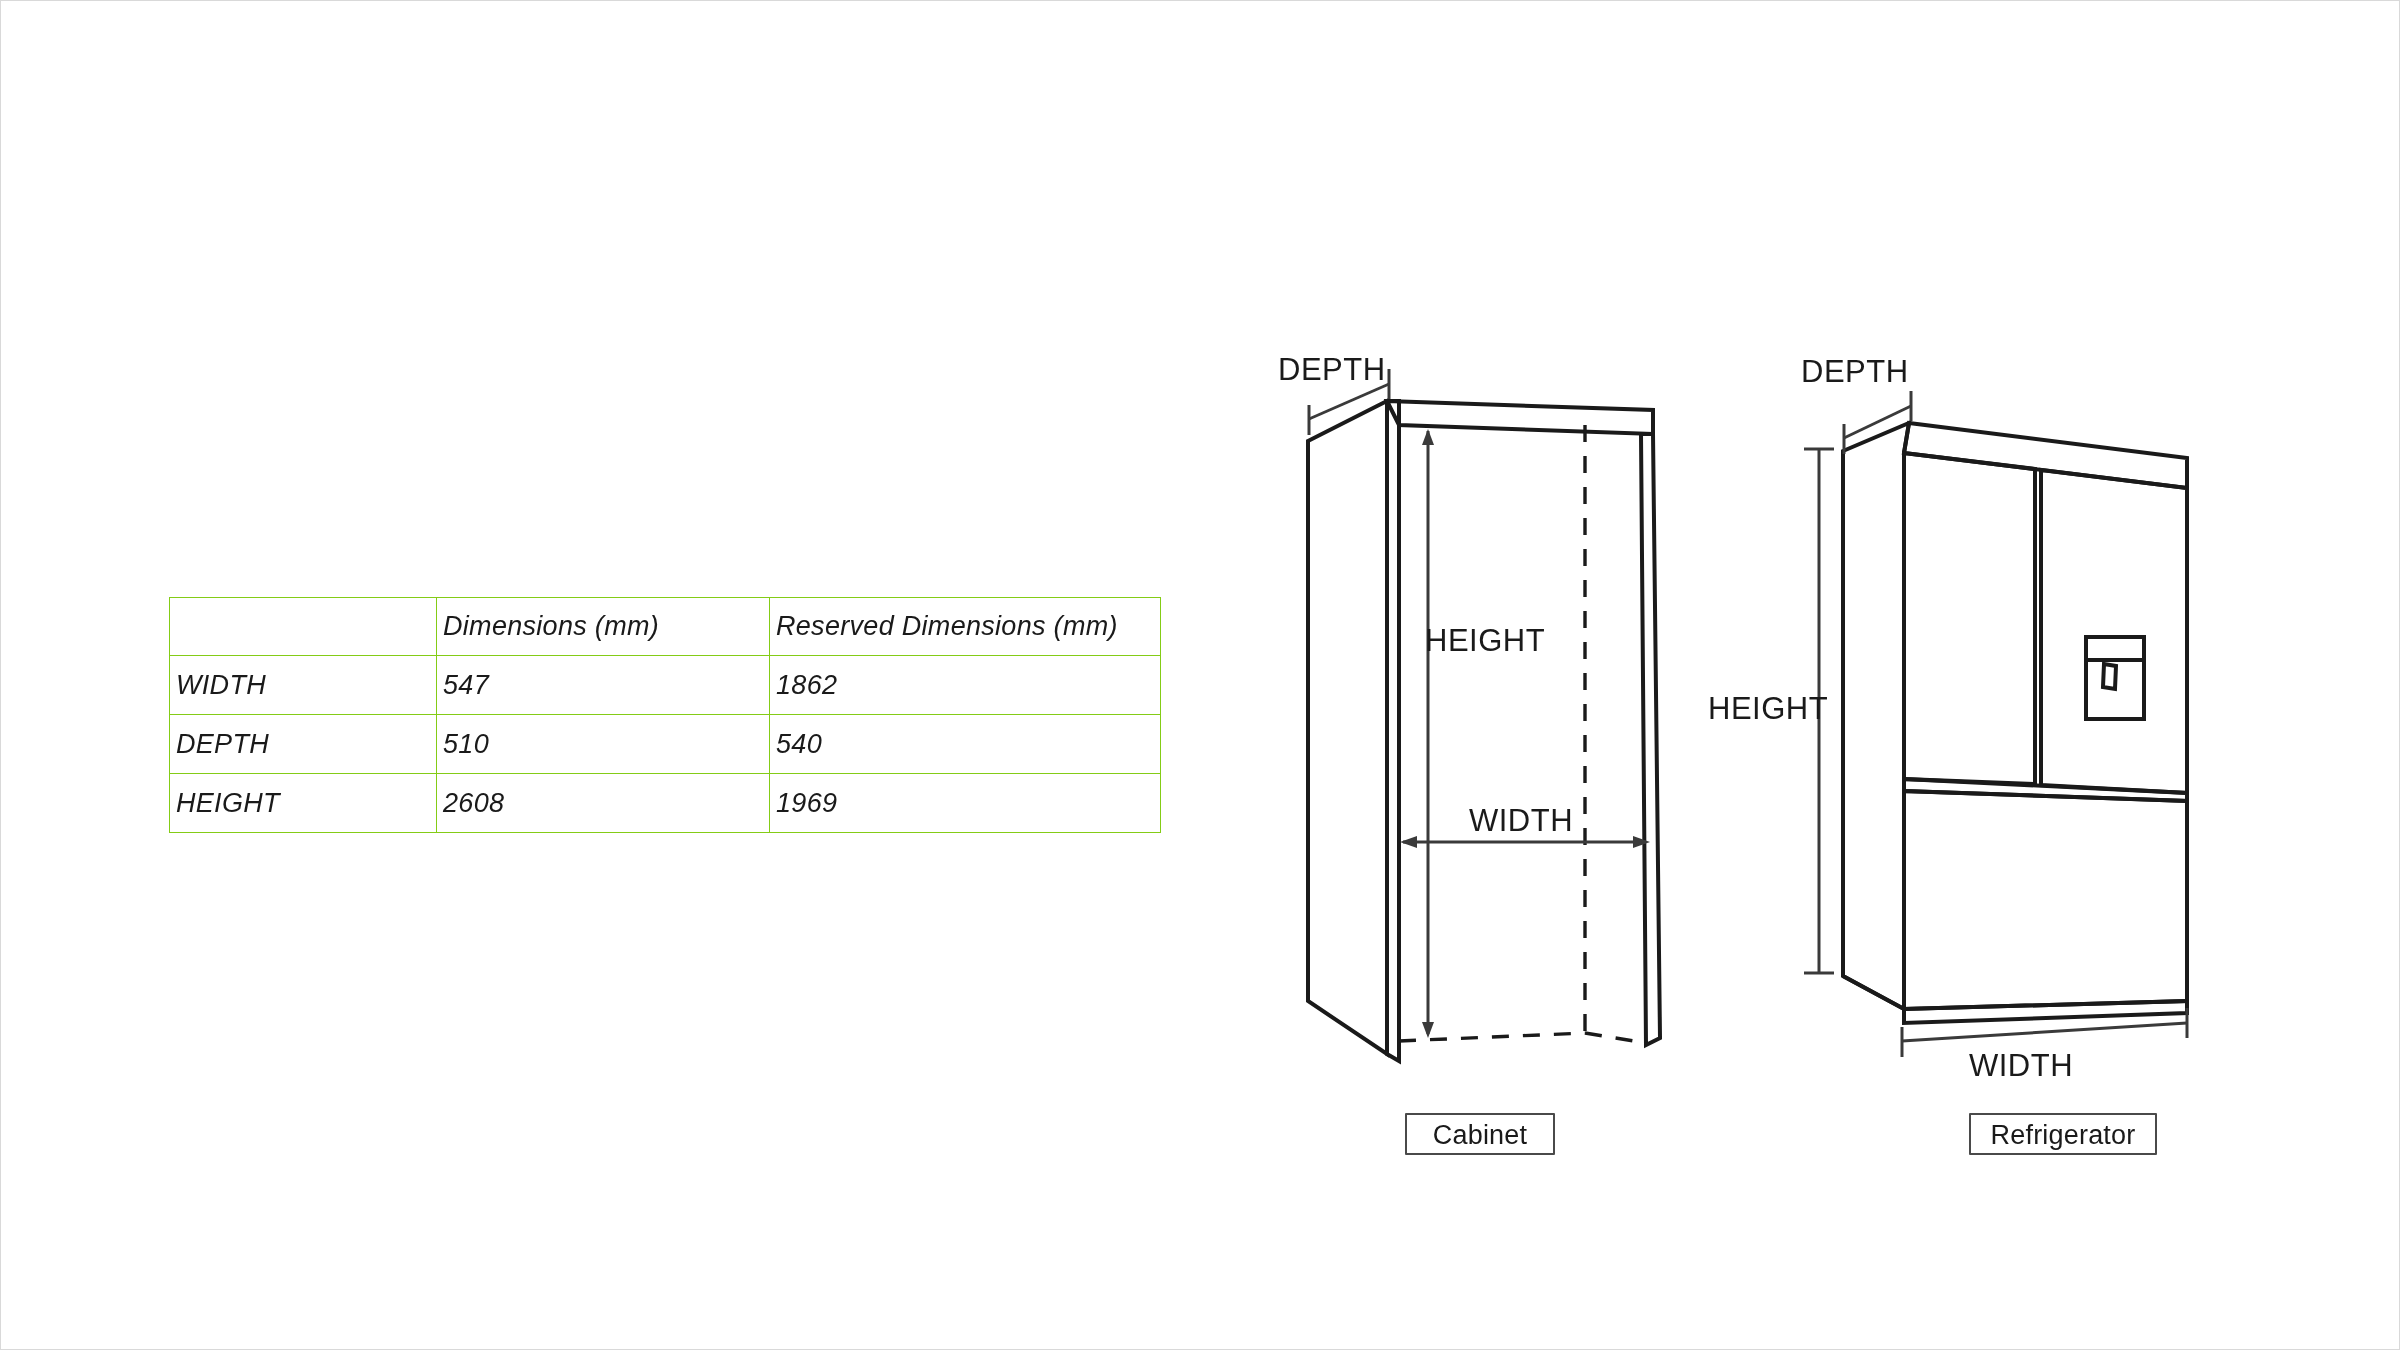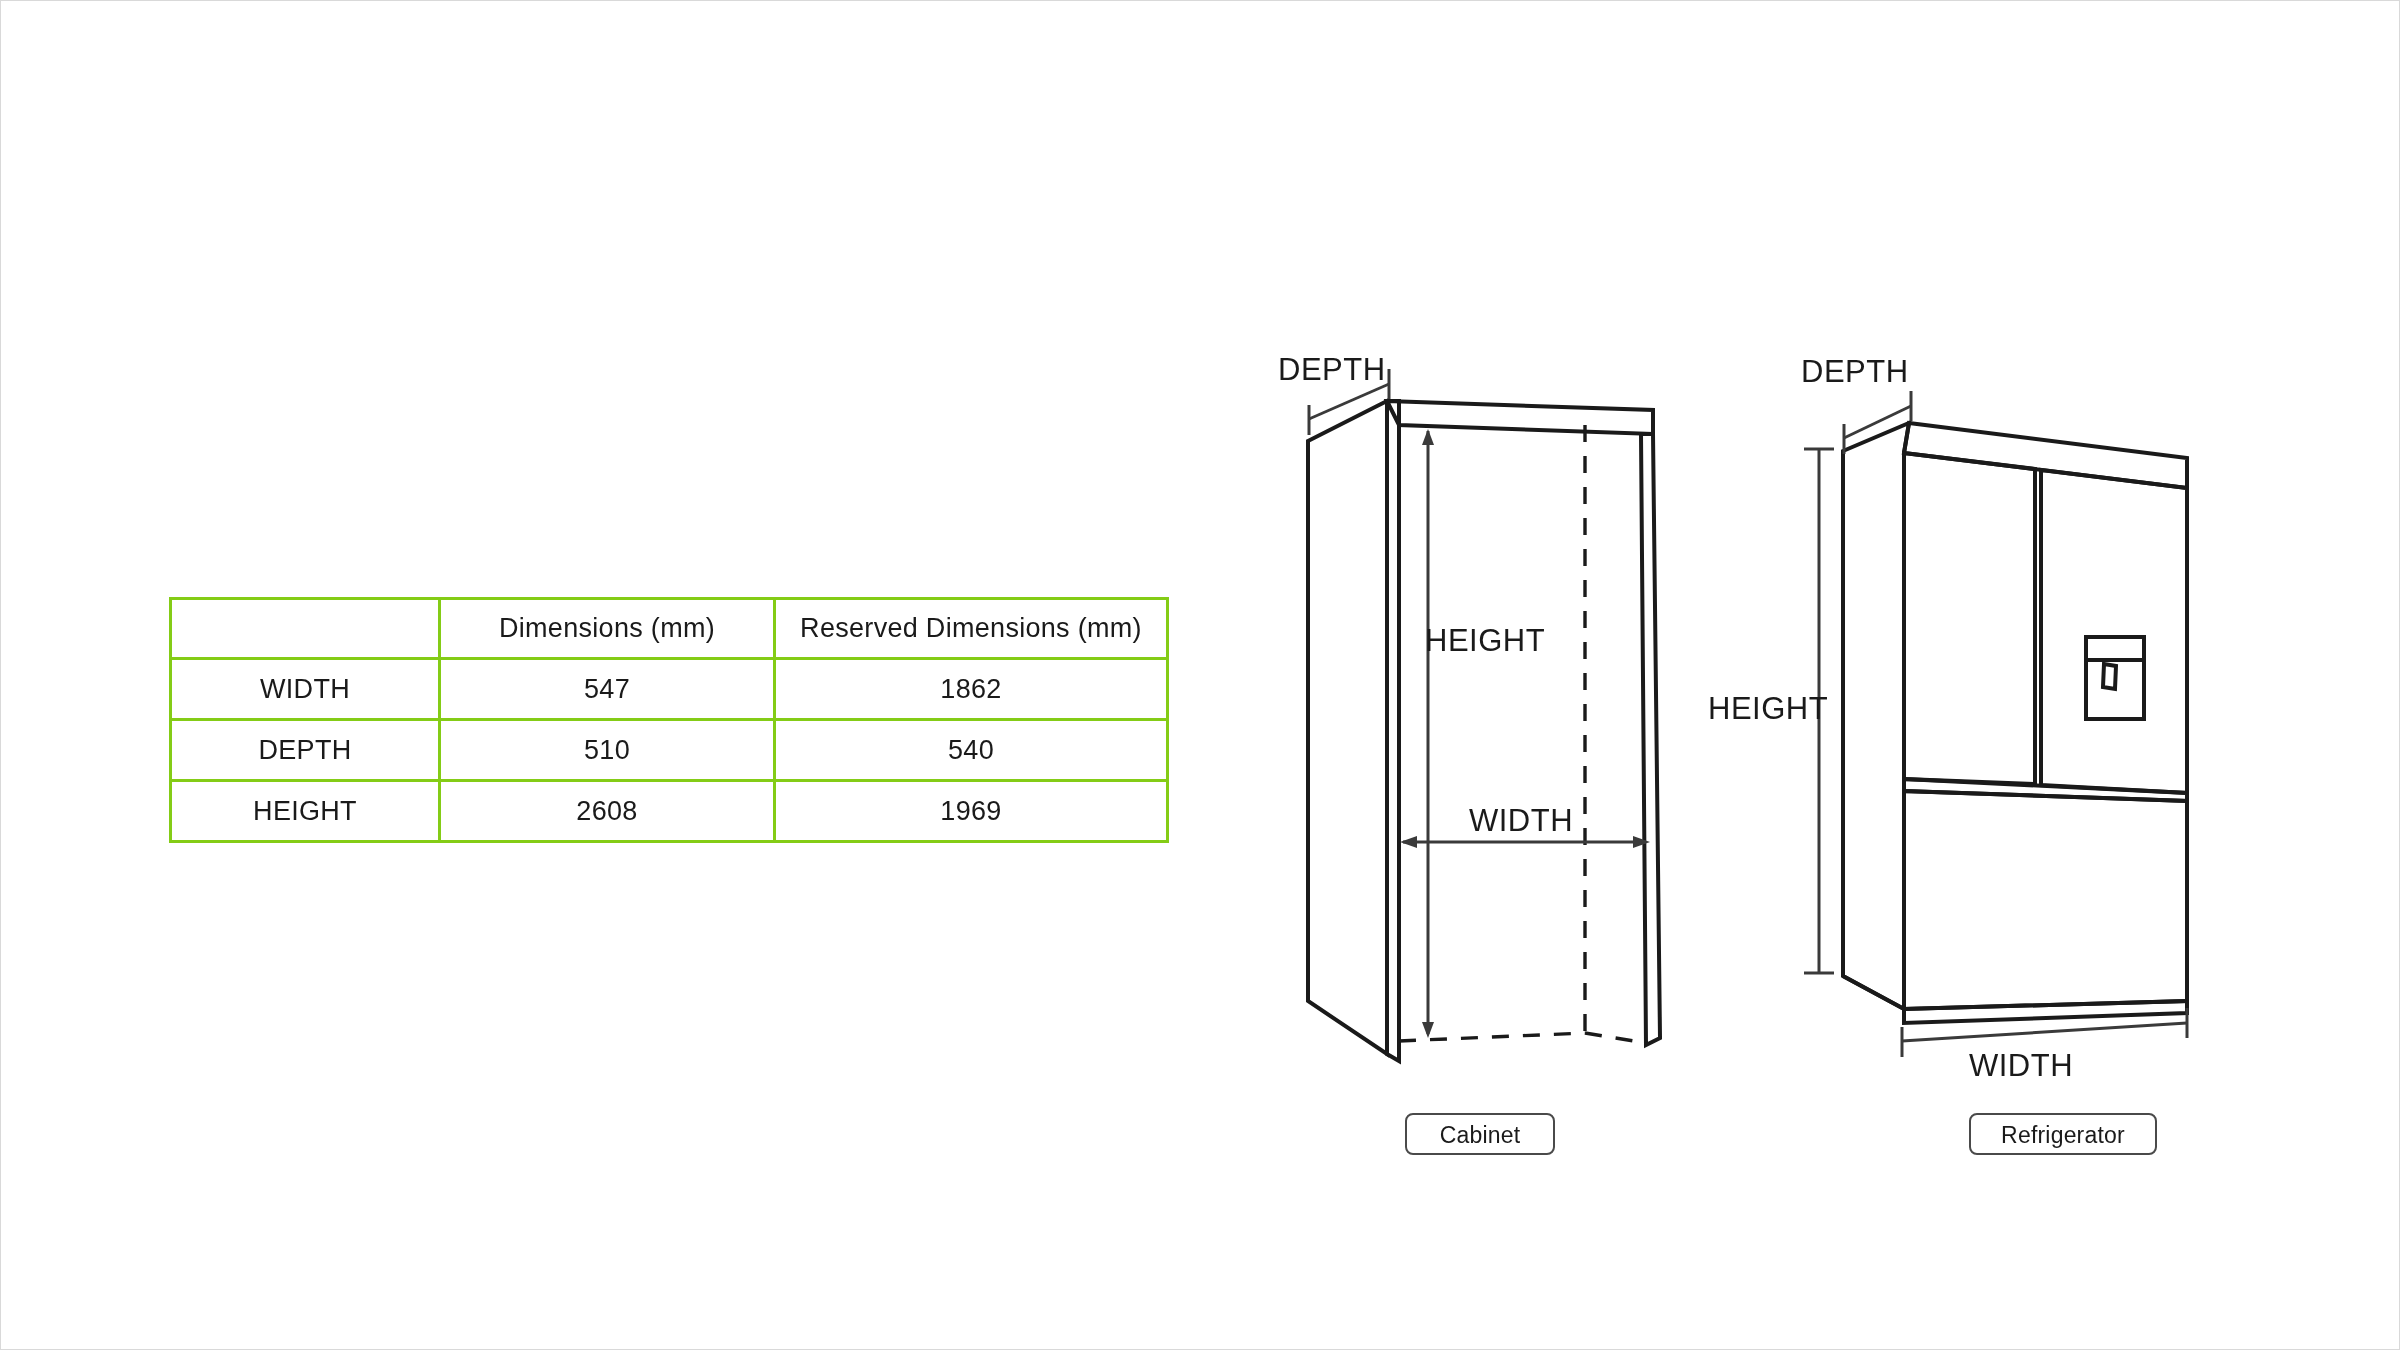--- a/index.html
+++ b/index.html
@@ -21,29 +21,29 @@
   
   #spec-table {
     position: absolute;
     left: 168px;
     top: 596px;
     width: 952px;
     border-collapse: collapse;
     table-layout: fixed;
   }
   #spec-table td {
-    border: 3px solid #84cc16;
-    text-align: center;
+    border: 1px solid #84cc16;
     vertical-align: middle;
     font-size: 27px;
     color: #1a1a1a;
     font-weight: 300;
     letter-spacing: 0.3px;
     height: 58px;
     padding: 0 6px;
+    font-style: italic;
   }
   #spec-table td.col-label { width: 254px; }
   #spec-table td.col-dim   { width: 320px; }
   #spec-table td.col-res   { width: 378px; }
   #spec-table tr.header-row td { height: 57px; }
 
   
   #diagrams {
     position: absolute;
     left: 0;
@@ -55,26 +55,26 @@
   #diagrams text {
     font-family: "Liberation Sans", sans-serif;
     font-weight: 300;
     fill: #1a1a1a;
   }
 
   
   .caption-pill {
     position: absolute;
     border: 2px solid #4a4a4a;
-    border-radius: 8px;
+    border-radius: 1px;
     background: #ffffff;
     height: 42px;
     line-height: 40px;
     text-align: center;
-    font-size: 23px;
+    font-size: 27px;
     font-weight: 300;
     color: #1a1a1a;
     box-sizing: border-box;
     letter-spacing: 0.2px;
   }
   #caption-cabinet {
     left: 1404px;
     top: 1112px;
     width: 150px;
   }

